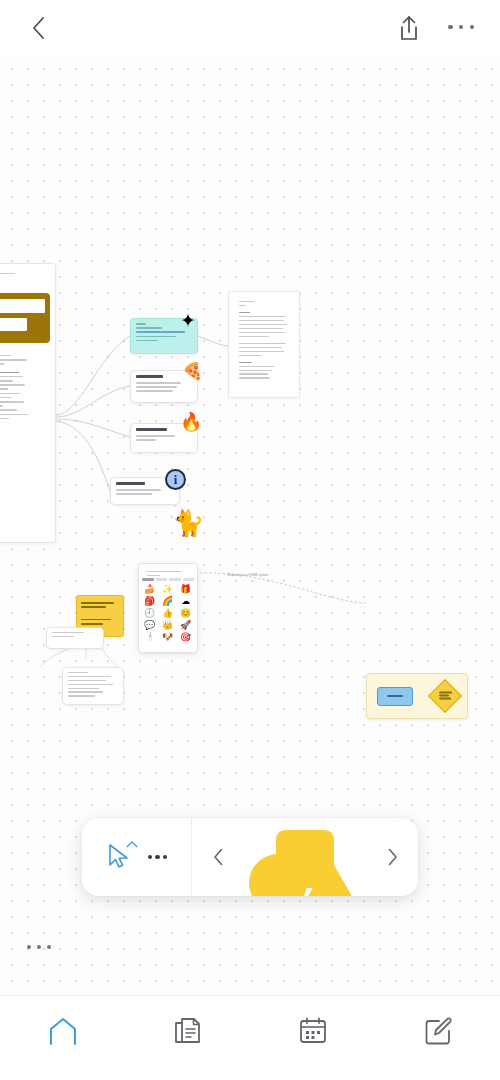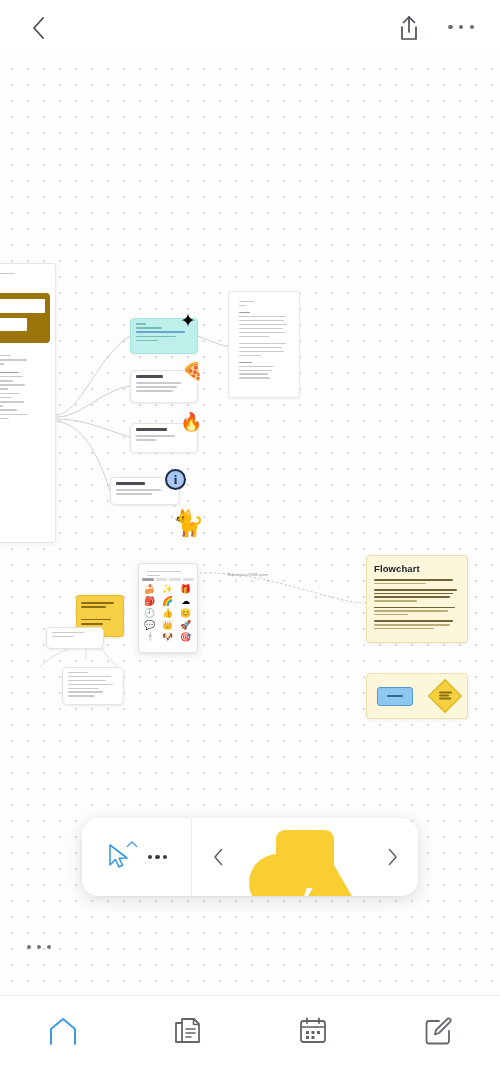--- a/index.html
+++ b/index.html
@@ -473,37 +473,20 @@
           <div class="ln tiny" style="width:76%"></div>
           <div class="ln tiny" style="width:90%"></div>
           <div class="ln tiny" style="width:62%"></div>
           <div class="ln tiny" style="width:70%"></div>
           <div class="ln tiny" style="width:54%"></div>
         </div>
       </div>
 
       <div class="conn-label">Replacing to an RDBS system</div>
 
-      <div class="node" id="flowchart">
-        <div class="fc-title">Flowchart</div>
-        <div>
-          <div class="ln b" style="width:92%"></div>
-          <div class="ln" style="width:60%;margin-bottom:5px"></div>
-          <div class="ln b" style="width:96%"></div>
-          <div class="ln b" style="width:92%"></div>
-          <div class="ln b" style="width:88%"></div>
-          <div class="ln" style="width:50%;margin-bottom:5px"></div>
-          <div class="ln b" style="width:94%"></div>
-          <div class="ln" style="width:86%"></div>
-          <div class="ln" style="width:40%;margin-bottom:5px"></div>
-          <div class="ln b" style="width:92%"></div>
-          <div class="ln" style="width:88%"></div>
-          <div class="ln" style="width:70%"></div>
-        </div>
-      </div>
 
       <div class="node" id="shapes-card">
         <div class="fc-rect">
           <span class="ln"></span>
         </div>
         <div class="fc-diamond">
           <div class="inner">
             <div class="ln" style="width:100%"></div>
             <div class="ln" style="width:78%"></div>
             <div class="ln" style="width:90%"></div>

